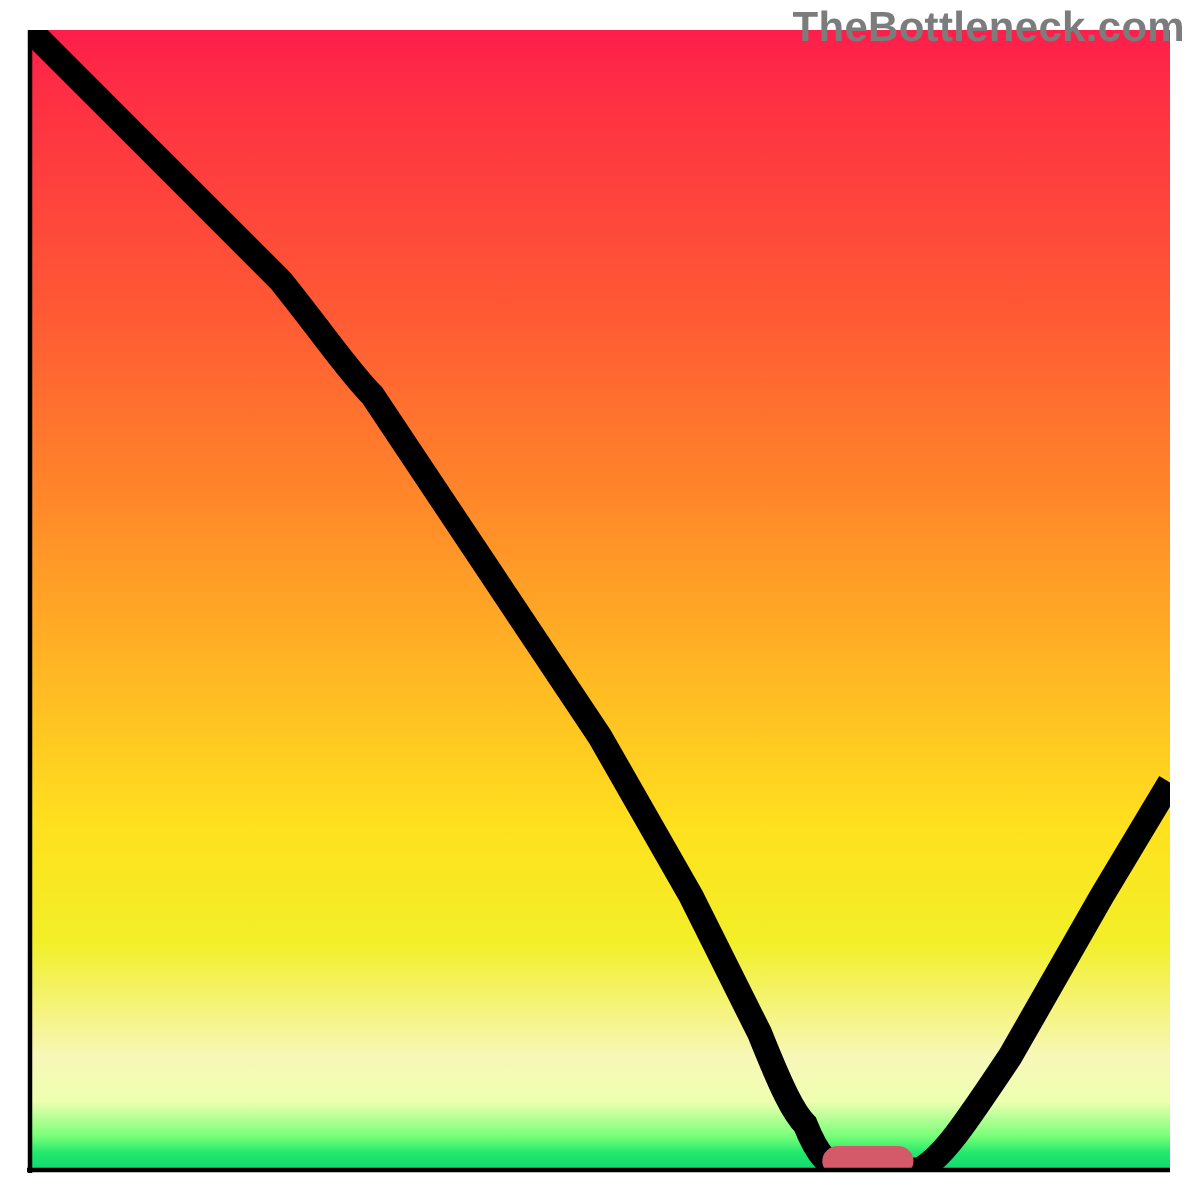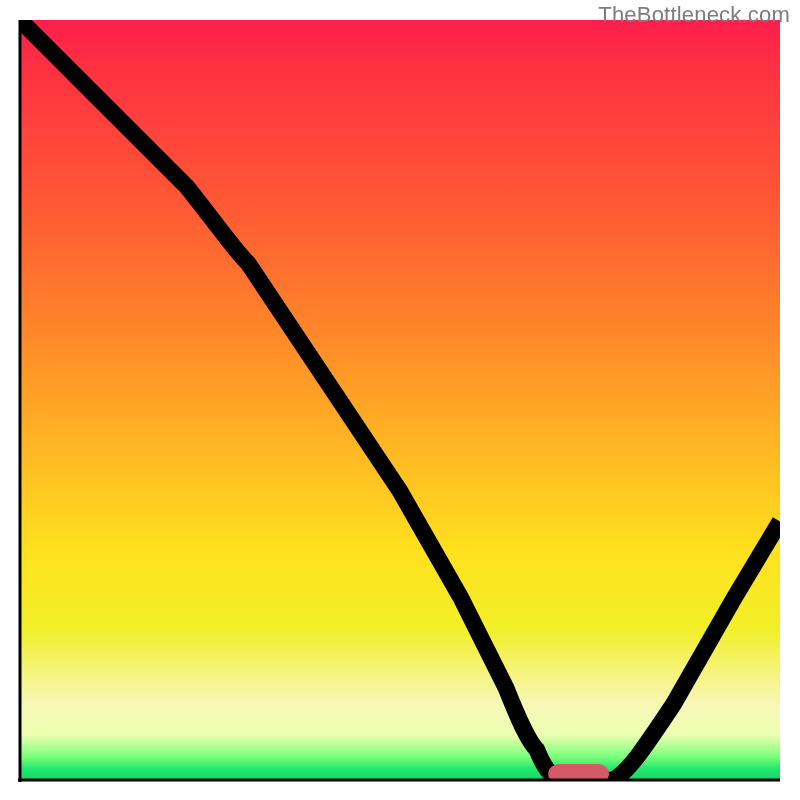--- a/index.html
+++ b/index.html
@@ -13,22 +13,22 @@
   }
   .chart-wrap {
     position: relative;
     width: 800px;
     height: 800px;
   }
   .watermark {
     position: absolute;
     top: 2px;
     right: 10px;
-    font-size: 22px;
-    font-weight: normal;
+    font-size: 28px;
+    font-weight: bold;
     color: #7c7c7c;
     z-index: 10;
     letter-spacing: 0.2px;
   }
   
   .plot-area {
     position: absolute;
     left: 20px;
     top: 20px;
     width: 760px;

